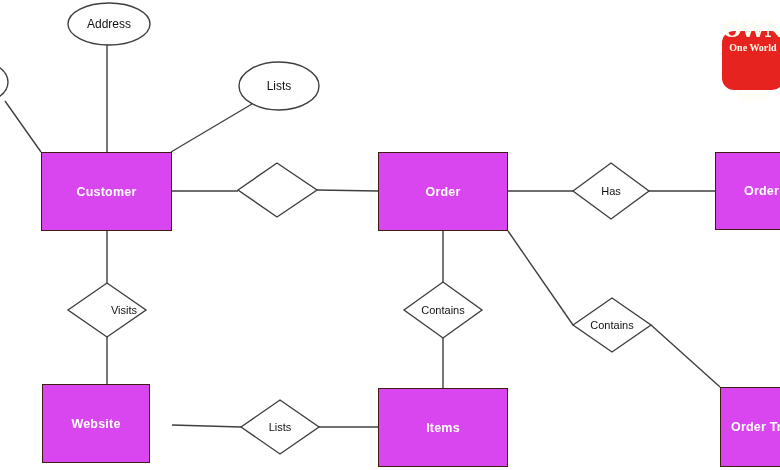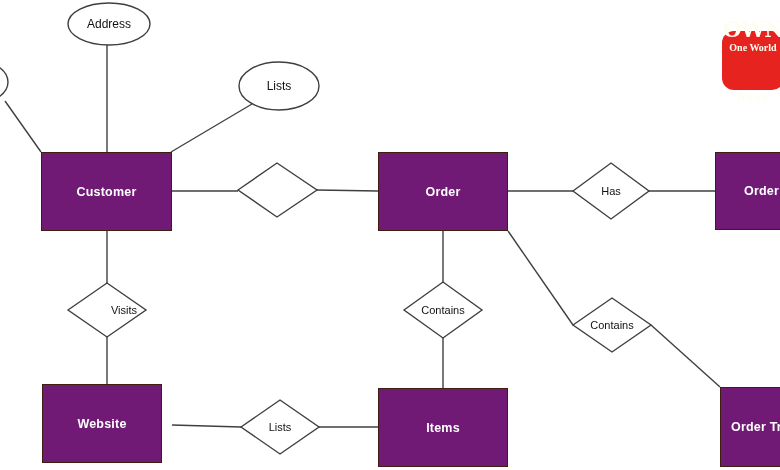--- a/index.html
+++ b/index.html
@@ -8,21 +8,21 @@
     width: 780px;
     height: 470px;
     background: #ffffff;
     overflow: hidden;
     font-family: "Liberation Sans", sans-serif;
     padding-left: 41px;
   }
   #shape-layer { position: absolute; left: 0; top: 0; }
   .entity {
     position: absolute;
-    background: #701a75;
+    background: #d946ef;
     border: 1.5px solid #3d1e10;
     box-sizing: border-box;
     display: flex;
     align-items: center;
     justify-content: center;
     color: #ffffff;
     font-weight: bold;
     font-size: 12.5px;
     letter-spacing: 0.2px;
   }
@@ -130,21 +130,21 @@
 
   <div class="entity" style="left:41px; top:152px; width:131px; height:79px;">
     <span>Customer</span>
   </div>
   <div class="entity" style="left:378px; top:152px; width:130px; height:79px;">
     <span>Order</span>
   </div>
   <div class="entity clip-left" style="left:715px; top:152px; width:130px; height:78px; padding-left:28px;">
     <span>Order</span>
   </div>
-  <div class="entity" style="left:42px; top:384px; width:120px; height:79px;">
+  <div class="entity" style="left:42px; top:384px; width:108px; height:79px;">
     <span>Website</span>
   </div>
   <div class="entity" style="left:378px; top:388px; width:130px; height:79px;">
     <span>Items</span>
   </div>
   <div class="entity clip-left" style="left:720px; top:387px; width:130px; height:80px; padding-left:10px;">
     <span>Order Tra</span>
   </div>
 
   <div id="logo">

